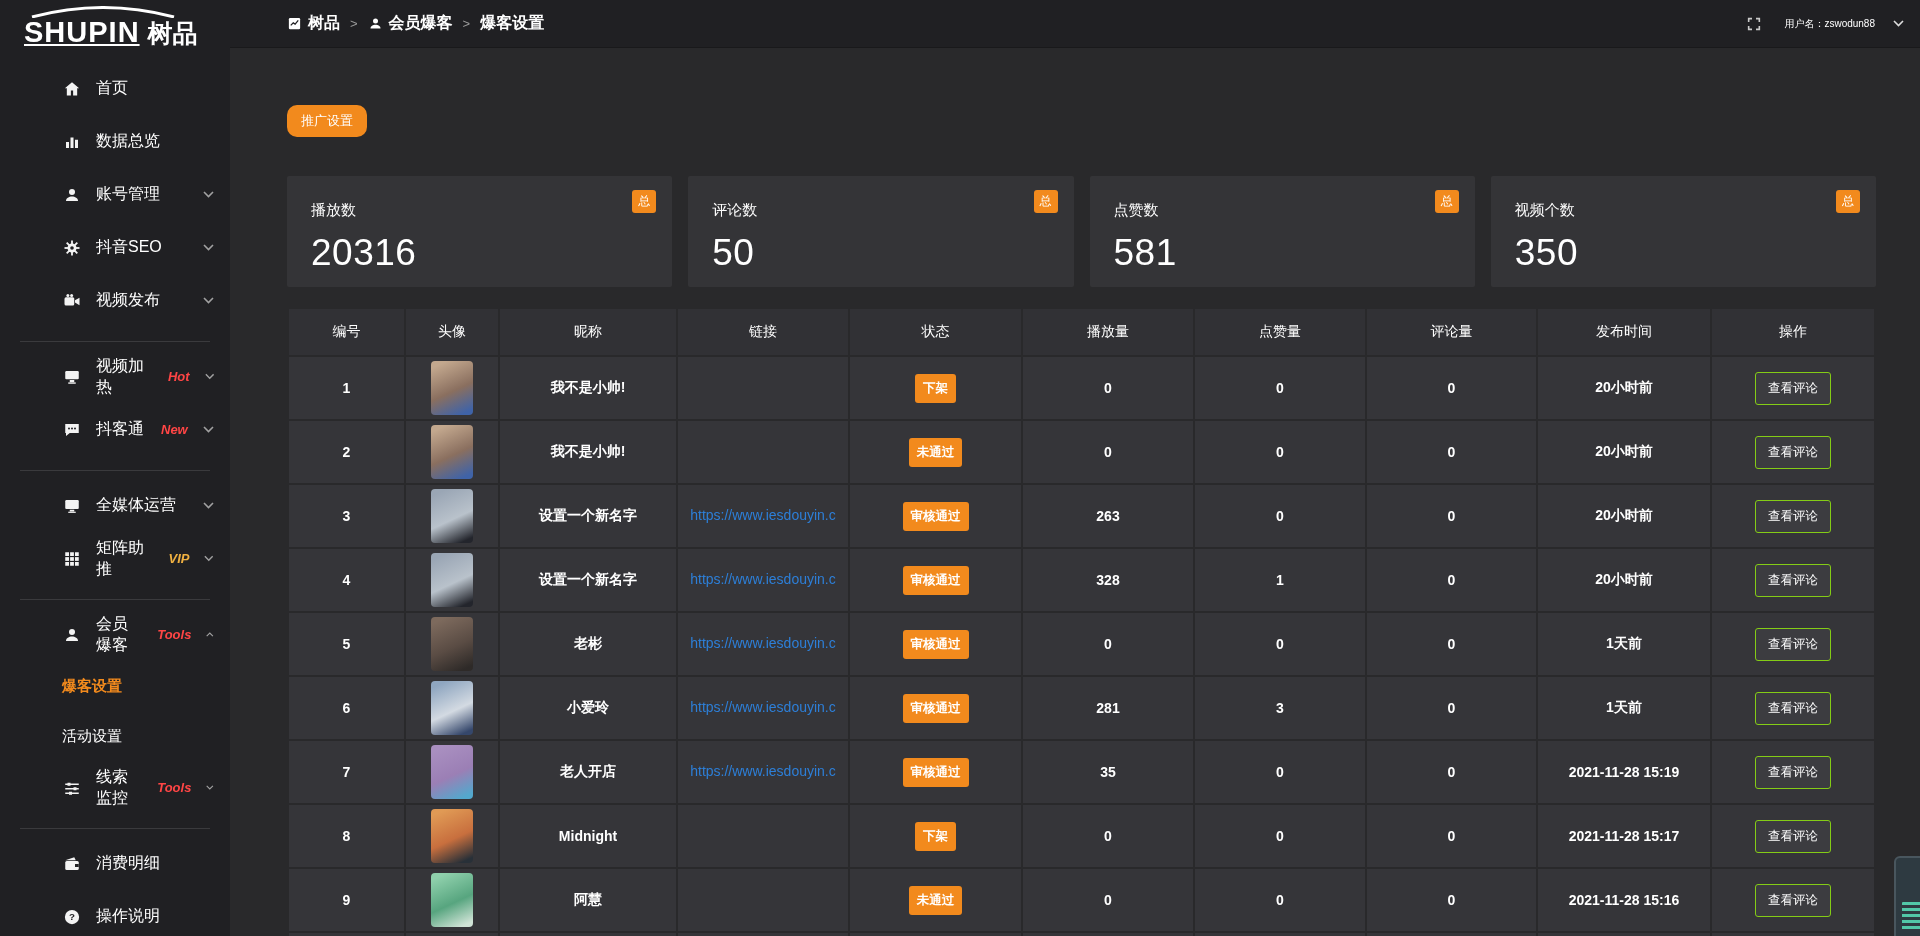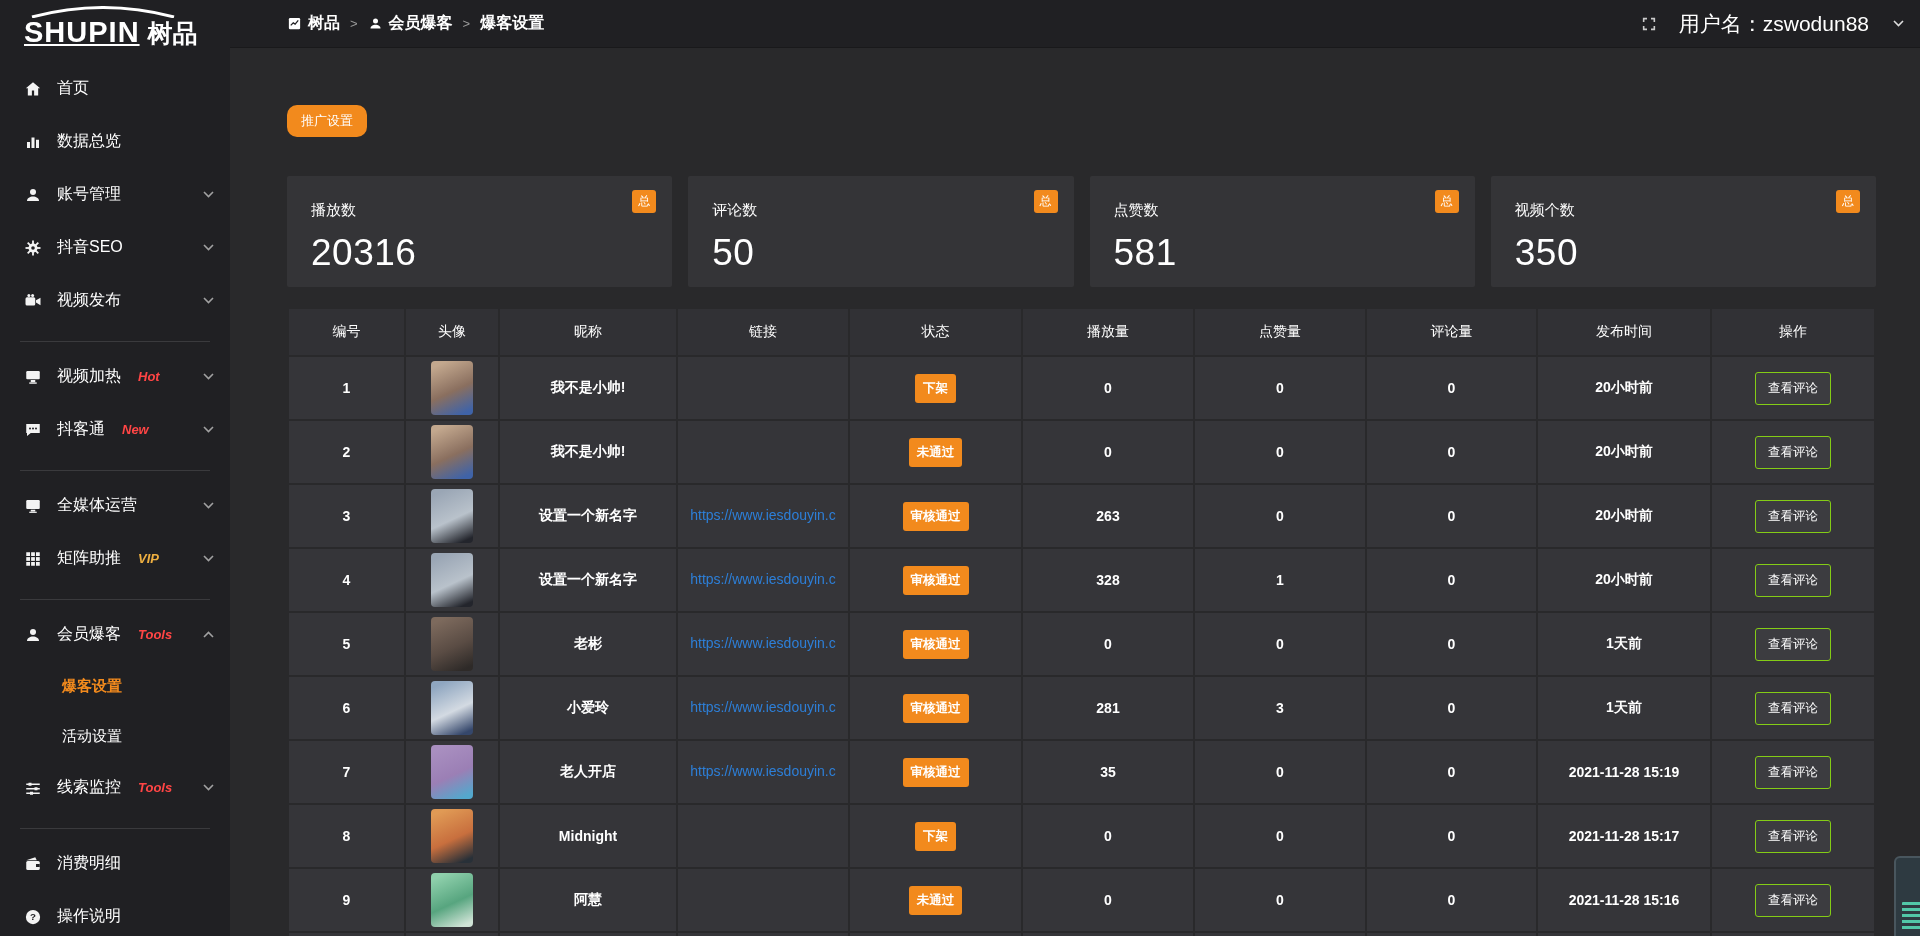--- a/index.html
+++ b/index.html
@@ -11,39 +11,39 @@
     position:relative;
   }
   
   .sidebar { position:absolute; left:0; top:0; width:230px; height:936px; background:#202023; z-index:3; }
   .logo { padding:6px 0 0 24px; }
   .logo svg { display:block; margin-left:4px; }
   .logo-row { display:flex; align-items:baseline; gap:8px; margin-top:-2px; }
   .logo-en { font-size:29px; font-weight:700; letter-spacing:1px;text-decoration:underline; }
   .logo-cn { font-size:25px; font-weight:700; }
   .nav { padding-top:12px; }
-  .nav-item { height:53px; display:flex; align-items:center; gap:15px; padding:0 16px 0 24px; font-size:16px; cursor:pointer; }
+  .nav-item { height:53px; display:flex; align-items:center; gap:15px; padding:0 16px 0 24px; font-size:16px; cursor:pointer;margin-left:39px; }
   .nav-item .ico { width:18px; height:18px; flex:0 0 18px; display:flex; align-items:center; justify-content:center; opacity:.95; }
   .nav-item .grow { flex:1; }
   .badge-txt { font-style:italic; font-weight:700; font-size:13px; margin-left:2px; }
   .badge-red { color:#ff4545; }
   .badge-gold { color:#efb041; }
   .chev { opacity:.75; }
   .divider { height:1px; background:#3a3a3d; margin:14px 20px 8px 20px; }
   .sub-item { height:50px; display:flex; align-items:center; padding-left:62px; font-size:15px; cursor:pointer; }
   .sub-item.active { color:#f28a1d; font-weight:700; }
   
   .topbar { position:absolute; left:230px; top:0; right:0; height:48px; background:#202023;
     border-bottom:1px solid #19191b; display:flex; align-items:center; padding:0 16px 0 57px; z-index:2; }
   .crumbs { display:flex; align-items:center; gap:10px; font-size:16px; font-weight:700; }
   .crumb { display:flex; align-items:center; gap:6px; cursor:pointer; }
   .crumb-sep { color:#9a9a9a; font-size:13px; font-weight:400; }
   .topbar-right { margin-left:auto; display:flex; align-items:center; gap:22px; }
   .fs-ico { cursor:pointer; opacity:.9; }
-  .username { font-size:21px; display:flex; align-items:center; gap:24px; cursor:pointer; }
+  .username { font-size:10px; display:flex; align-items:center; gap:18px; cursor:pointer; }
   
   .main { position:absolute; left:230px; top:48px; right:0; bottom:0; background:#29292b;
     padding:57px 0 0 57px; overflow:hidden; }
   .promo-btn { display:inline-block; background:#f28a1d; color:#fff; border:none; border-radius:10px;
     font-size:13px; padding:7px 14px; cursor:pointer; font-family:inherit; }
   .stats { display:flex; gap:16px; margin-top:39px; width:1589px; }
   .stat-card { flex:1; height:111px; background:#343437; border-radius:2px; position:relative; padding:25px 24px 0 24px; }
   .stat-label { font-size:15px; color:#fdfdfd; }
   .stat-value { font-size:37px; font-weight:400; margin-top:12px; letter-spacing:.5px; }
   .stat-badge { position:absolute; top:14px; right:16px; background:#f28a1d; color:#fff; font-size:12px;

